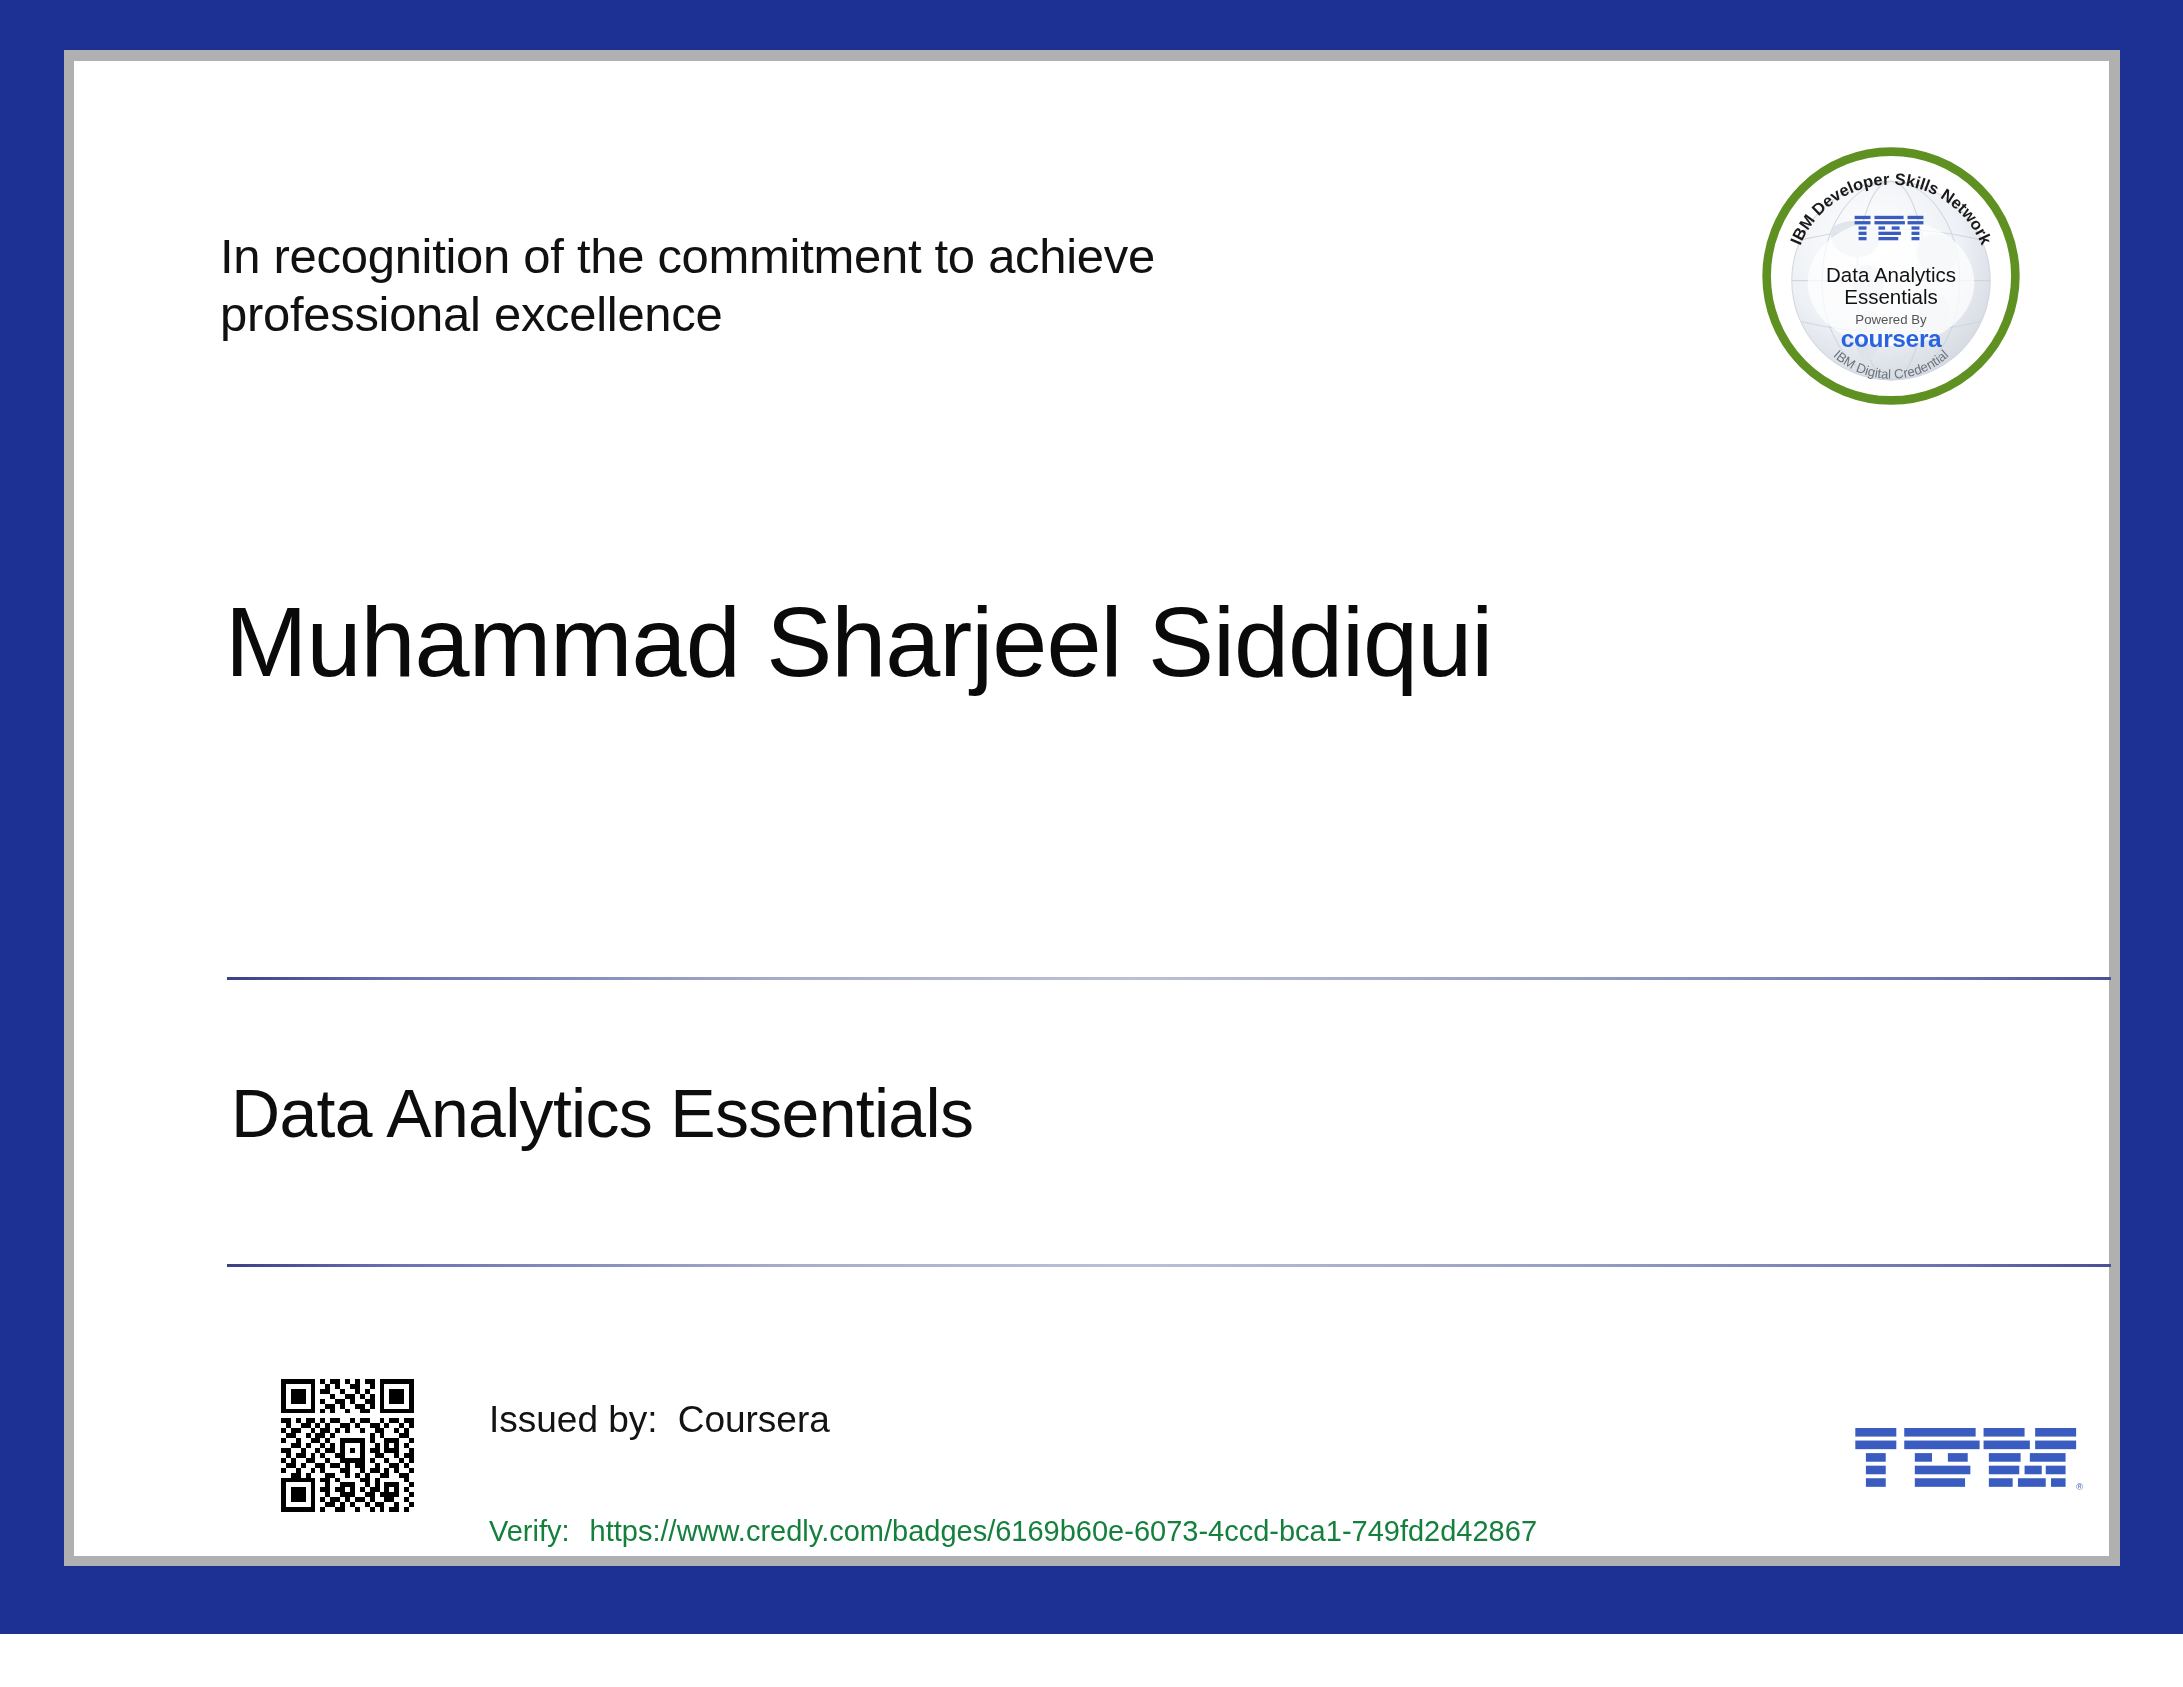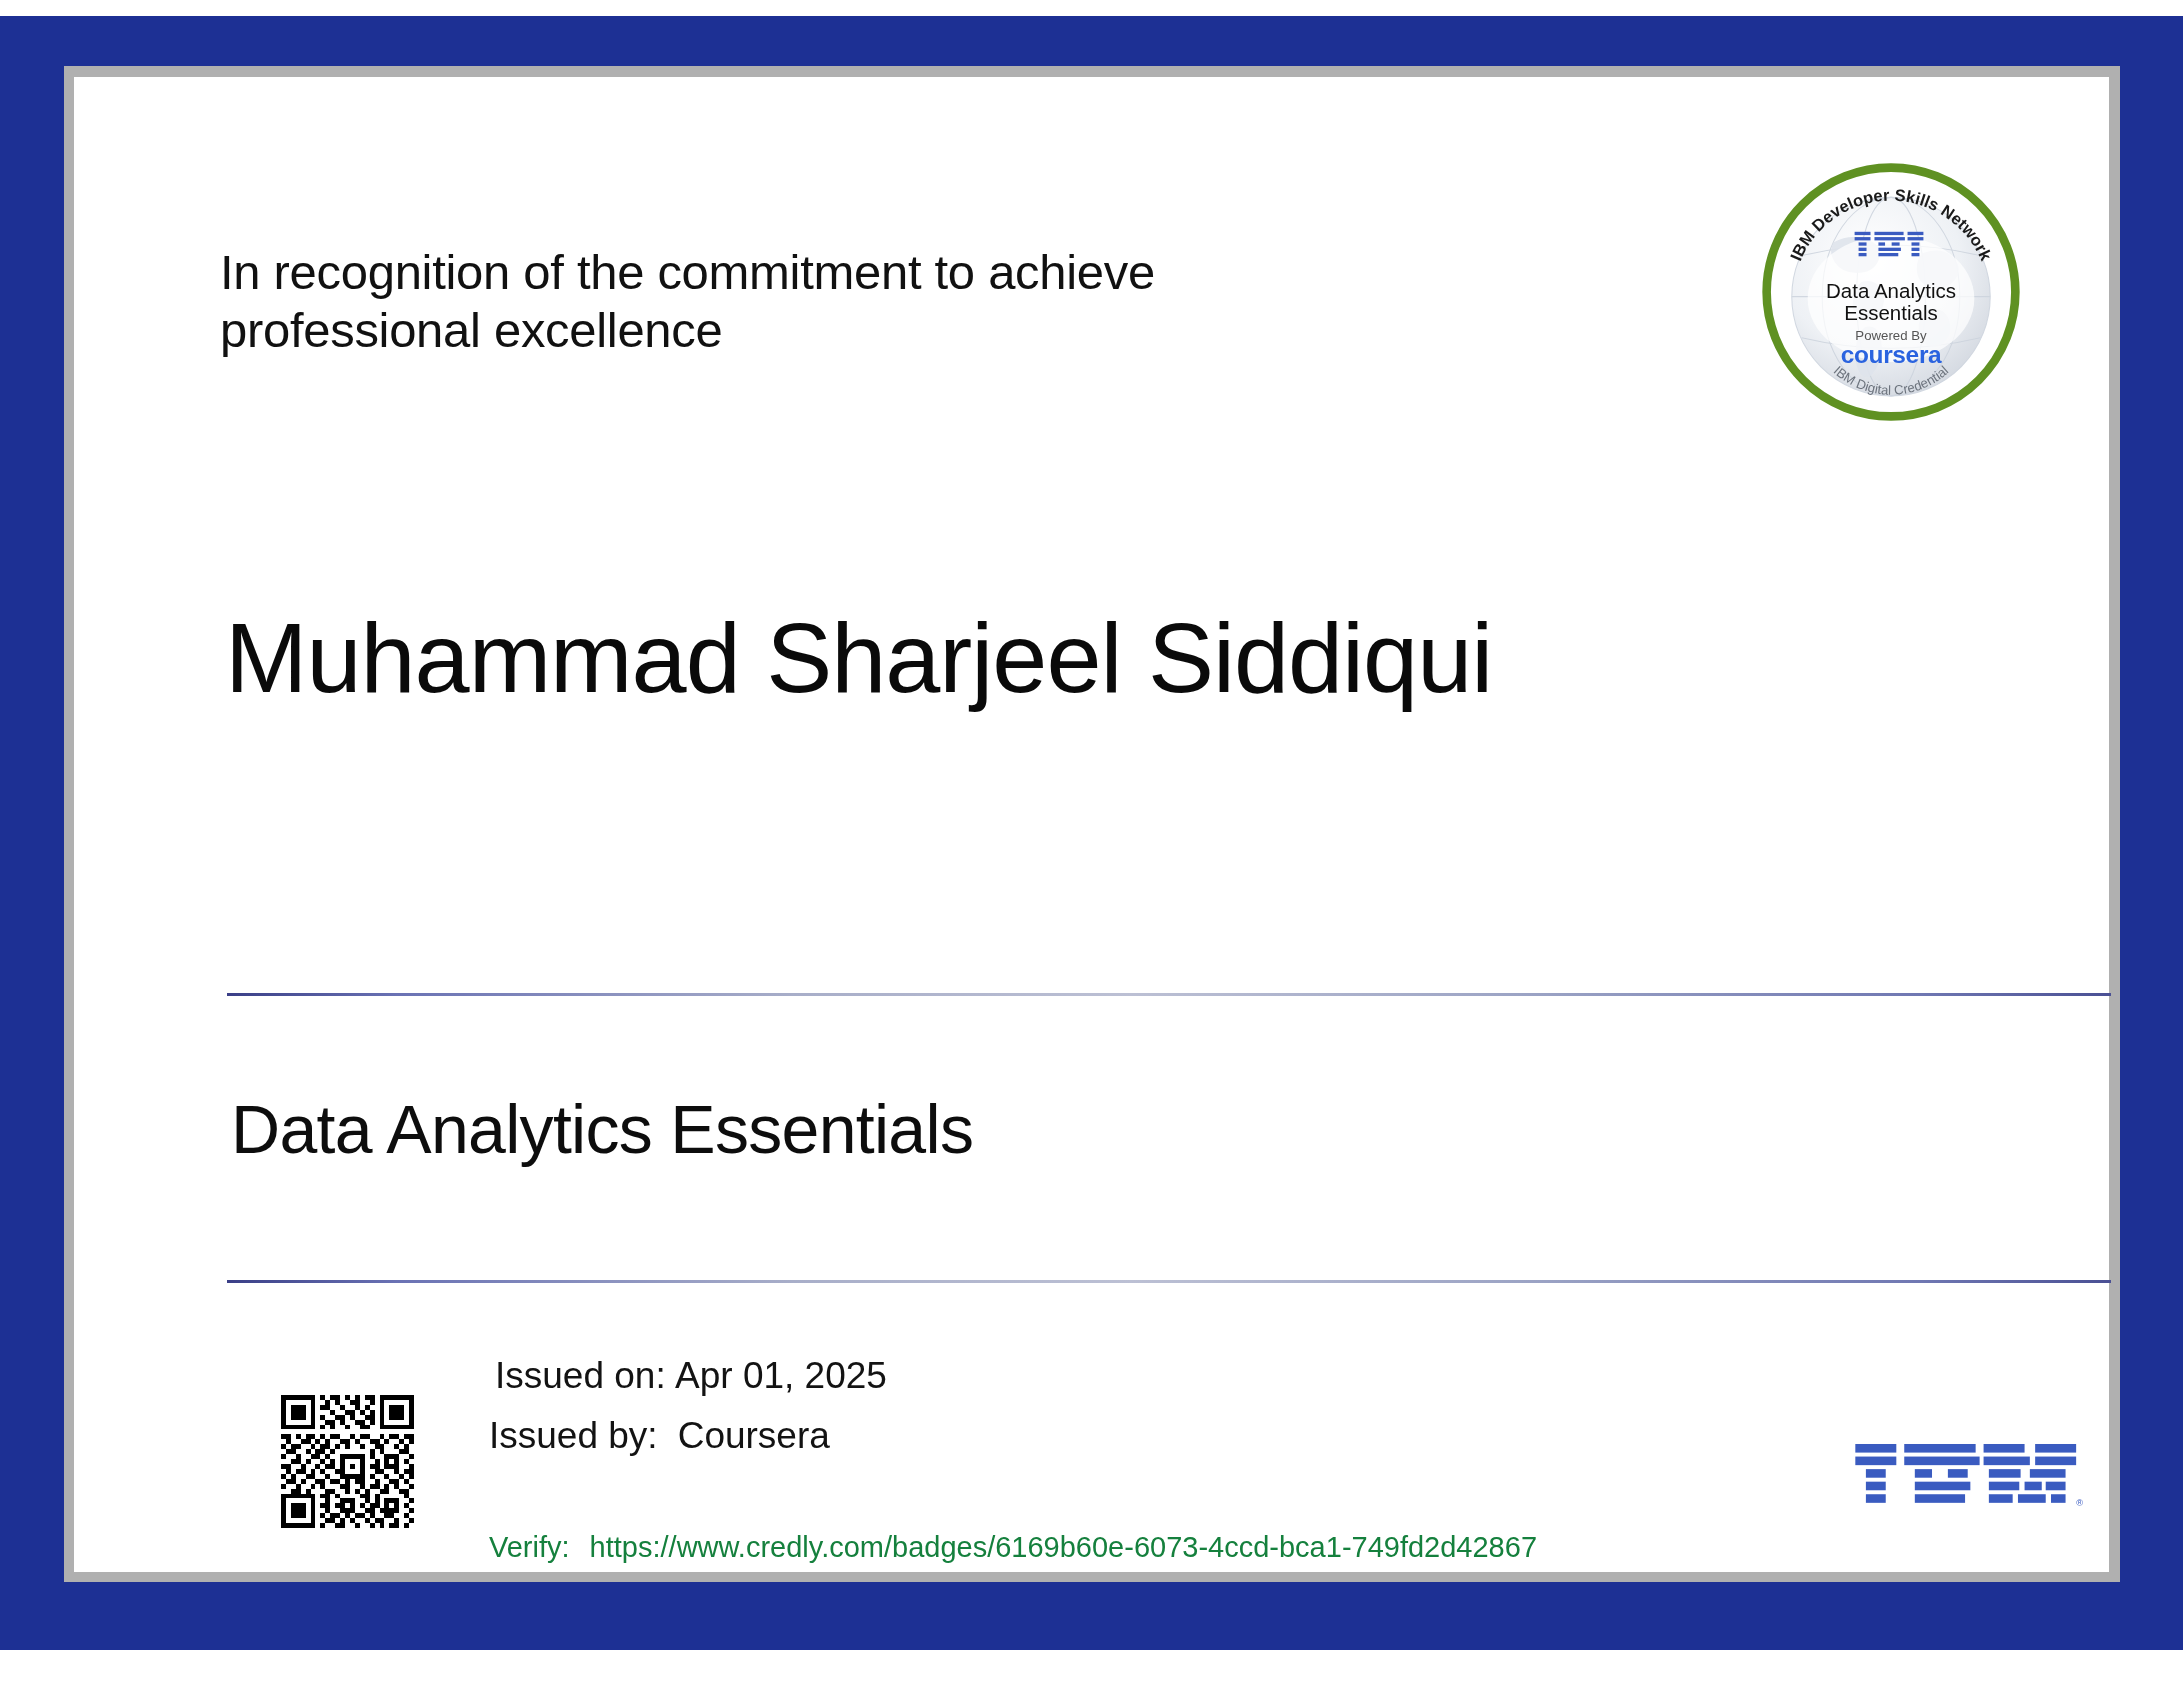--- a/index.html
+++ b/index.html
@@ -15,21 +15,20 @@
     overflow: hidden;
   }
 
   
   #certificate-page {
     position: relative;
     width: 2183px;
     height: 1220px;
     background: #ffffff;
     box-sizing: border-box;
-    margin-top: 16px;
   }
   #blue-border {
     position: absolute;
     left: 0;
     top: 0;
     width: 2183px;
     height: 1634px;
     background: #1d3094;
   }
 
@@ -417,23 +416,20 @@
             <rect x="12" y="27" width="2" height="1"></rect>
           <rect x="16" y="27" width="1" height="1"></rect>
             <rect x="19" y="27" width="1" height="1"></rect>
           <rect x="21" y="27" width="1" height="1"></rect>
             <rect x="23" y="27" width="2" height="1"></rect>
           <rect x="26" y="27" width="1" height="1"></rect>
         </g>
       </svg>
     </div>
 
-    <div id="issued-on-row">
-      <span class="meta-label">Issued on:</span><span class="meta-value">Apr 01, 2025</span>
-    </div>
 
     <div id="issued-by-row">
       <span class="meta-label">Issued by:</span><span class="meta-value">Coursera</span>
     </div>
 
     <div id="verify-row">
       <span class="meta-label">Verify:</span><span class="meta-value">https://www.credly.com/badges/6169b60e-6073-4ccd-bca1-749fd2d42867</span>
     </div>
 
     <div id="ibm-logo">

